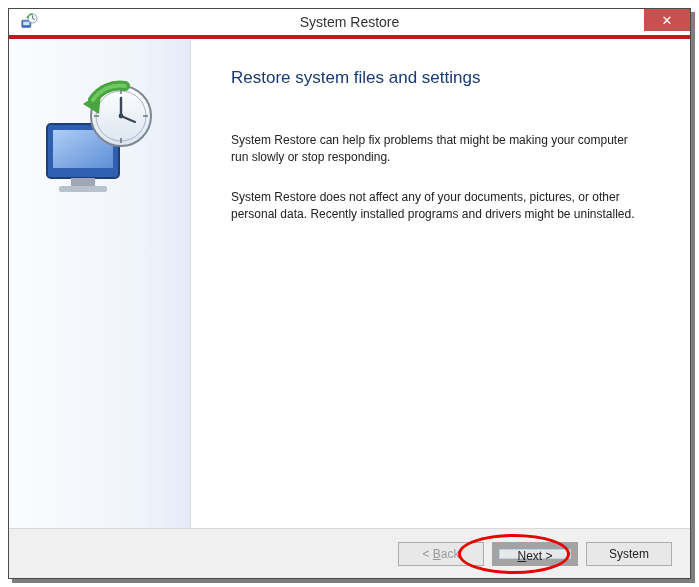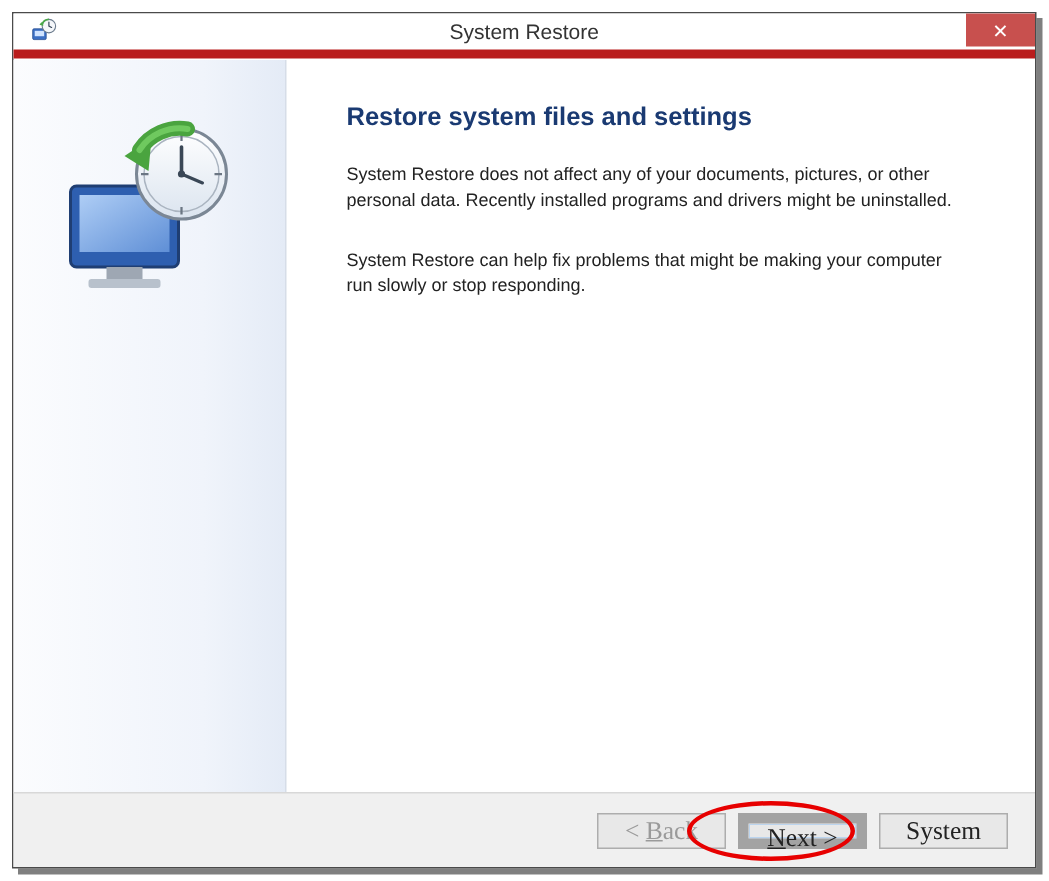--- a/index.html
+++ b/index.html
@@ -19,21 +19,21 @@
     background: #fff;
     border: 1px solid #4a4a4a;
     box-shadow: 4px 4px 0 rgba(0,0,0,0.5);
   }
   .titlebar {
     height: 30px;
     background: #fff;
     display: flex;
     align-items: center;
     position: relative;
-    border-bottom: 6px solid #b91c1c;
+    border-bottom: 4px solid #b91c1c;
   }
   .title-icon {
     width: 20px; height: 20px;
     margin-left: 10px;
     display: flex; align-items: center; justify-content: center;
   }
   .title-text {
     position: absolute;
     left: 0; right: 0;
     text-align: center;
@@ -69,22 +69,22 @@
     width: 130px; height: 120px;
     position: relative;
   }
   .main {
     flex: 1;
     padding: 28px 36px 0 40px;
   }
   .heading {
     font-size: 17px;
     color: #1a3a72;
-    margin: 0 0 20px 0;
-    font-weight: 700;
+    margin: 0 0 44px 0;
+    font-weight: 400;
   }
   .para {
     font-size: 12px;
     color: #222;
     line-height: 1.45;
     margin: 0 0 22px 0;
     max-width: 410px;
   }
   .footer {
     position: absolute;
@@ -94,22 +94,22 @@
     border-top: 1px solid #d8d8d8;
     display: flex;
     justify-content: flex-end;
     align-items: center;
     padding-right: 18px;
     gap: 8px;
   }
   .btn {
     min-width: 86px;
     height: 24px;
-    font-size: 17px;
-    font-family: Liberation Serif, serif;
+    font-size: 12px;
+    font-family: Liberation Sans, sans-serif;
     background: #e8e8e8;
     border: 1px solid #adadad;
     color: #222;
     cursor: pointer;
     padding: 0 12px;
   }
   .btn:disabled {
     color: #9a9a9a;
     cursor: default;
   }
@@ -185,22 +185,22 @@
 
           <path d="M58 20 A32 32 0 0 1 90 6" fill="none" stroke="#4aa43f" stroke-width="10" stroke-linecap="round"></path>
           <polygon points="48,24 66,12 64,34" fill="#4aa43f"></polygon>
           <path d="M58 20 A32 32 0 0 1 90 6" fill="none" stroke="#6fc95f" stroke-width="4" stroke-linecap="round"></path>
         </svg>
       </div>
     </div>
 
     <div class="main">
       <h1 class="heading">Restore system files and settings</h1>
+      <p class="para">System Restore can help fix problems that might be making your computer run slowly or stop responding.</p>
       <p class="para">System Restore does not affect any of your documents, pictures, or other personal data. Recently installed programs and drivers might be uninstalled.</p>
-      <p class="para">System Restore can help fix problems that might be making your computer run slowly or stop responding.</p>
     </div>
   </div>
 
   <div class="footer">
     <button class="btn" disabled="">
       <span>&lt; </span><span class="mnemonic">B</span><span>ack</span>
     </button>
     <button class="btn btn-default">
       <span class="mnemonic">N</span><span>ext &gt;</span>
     </button>

